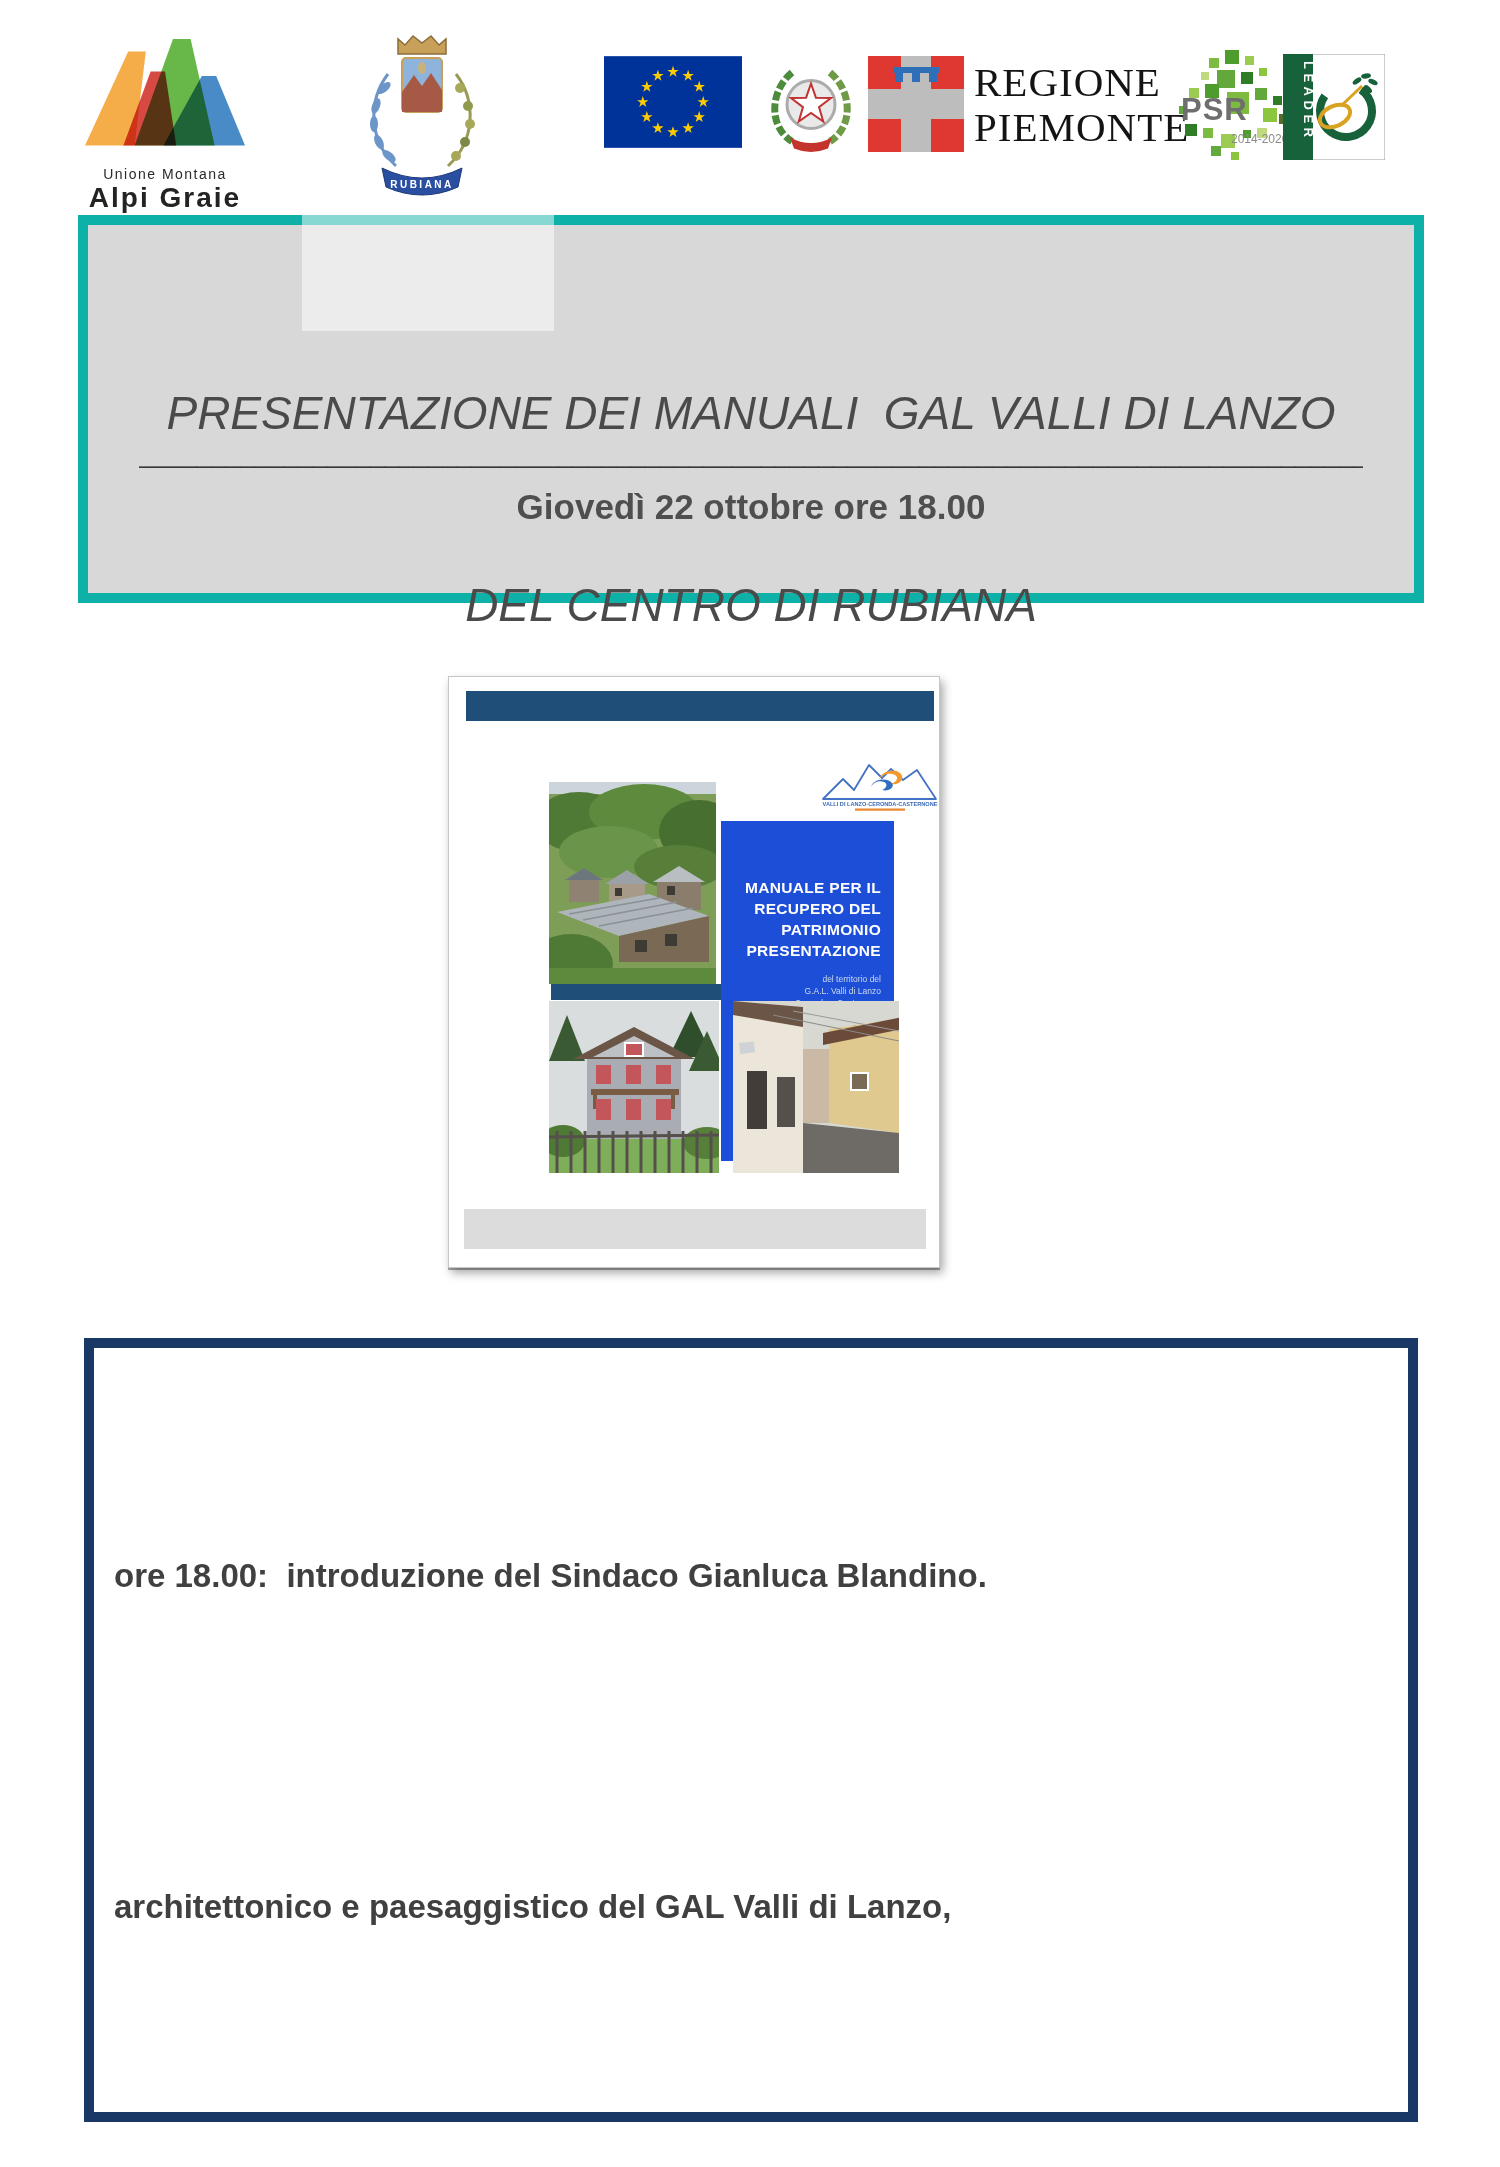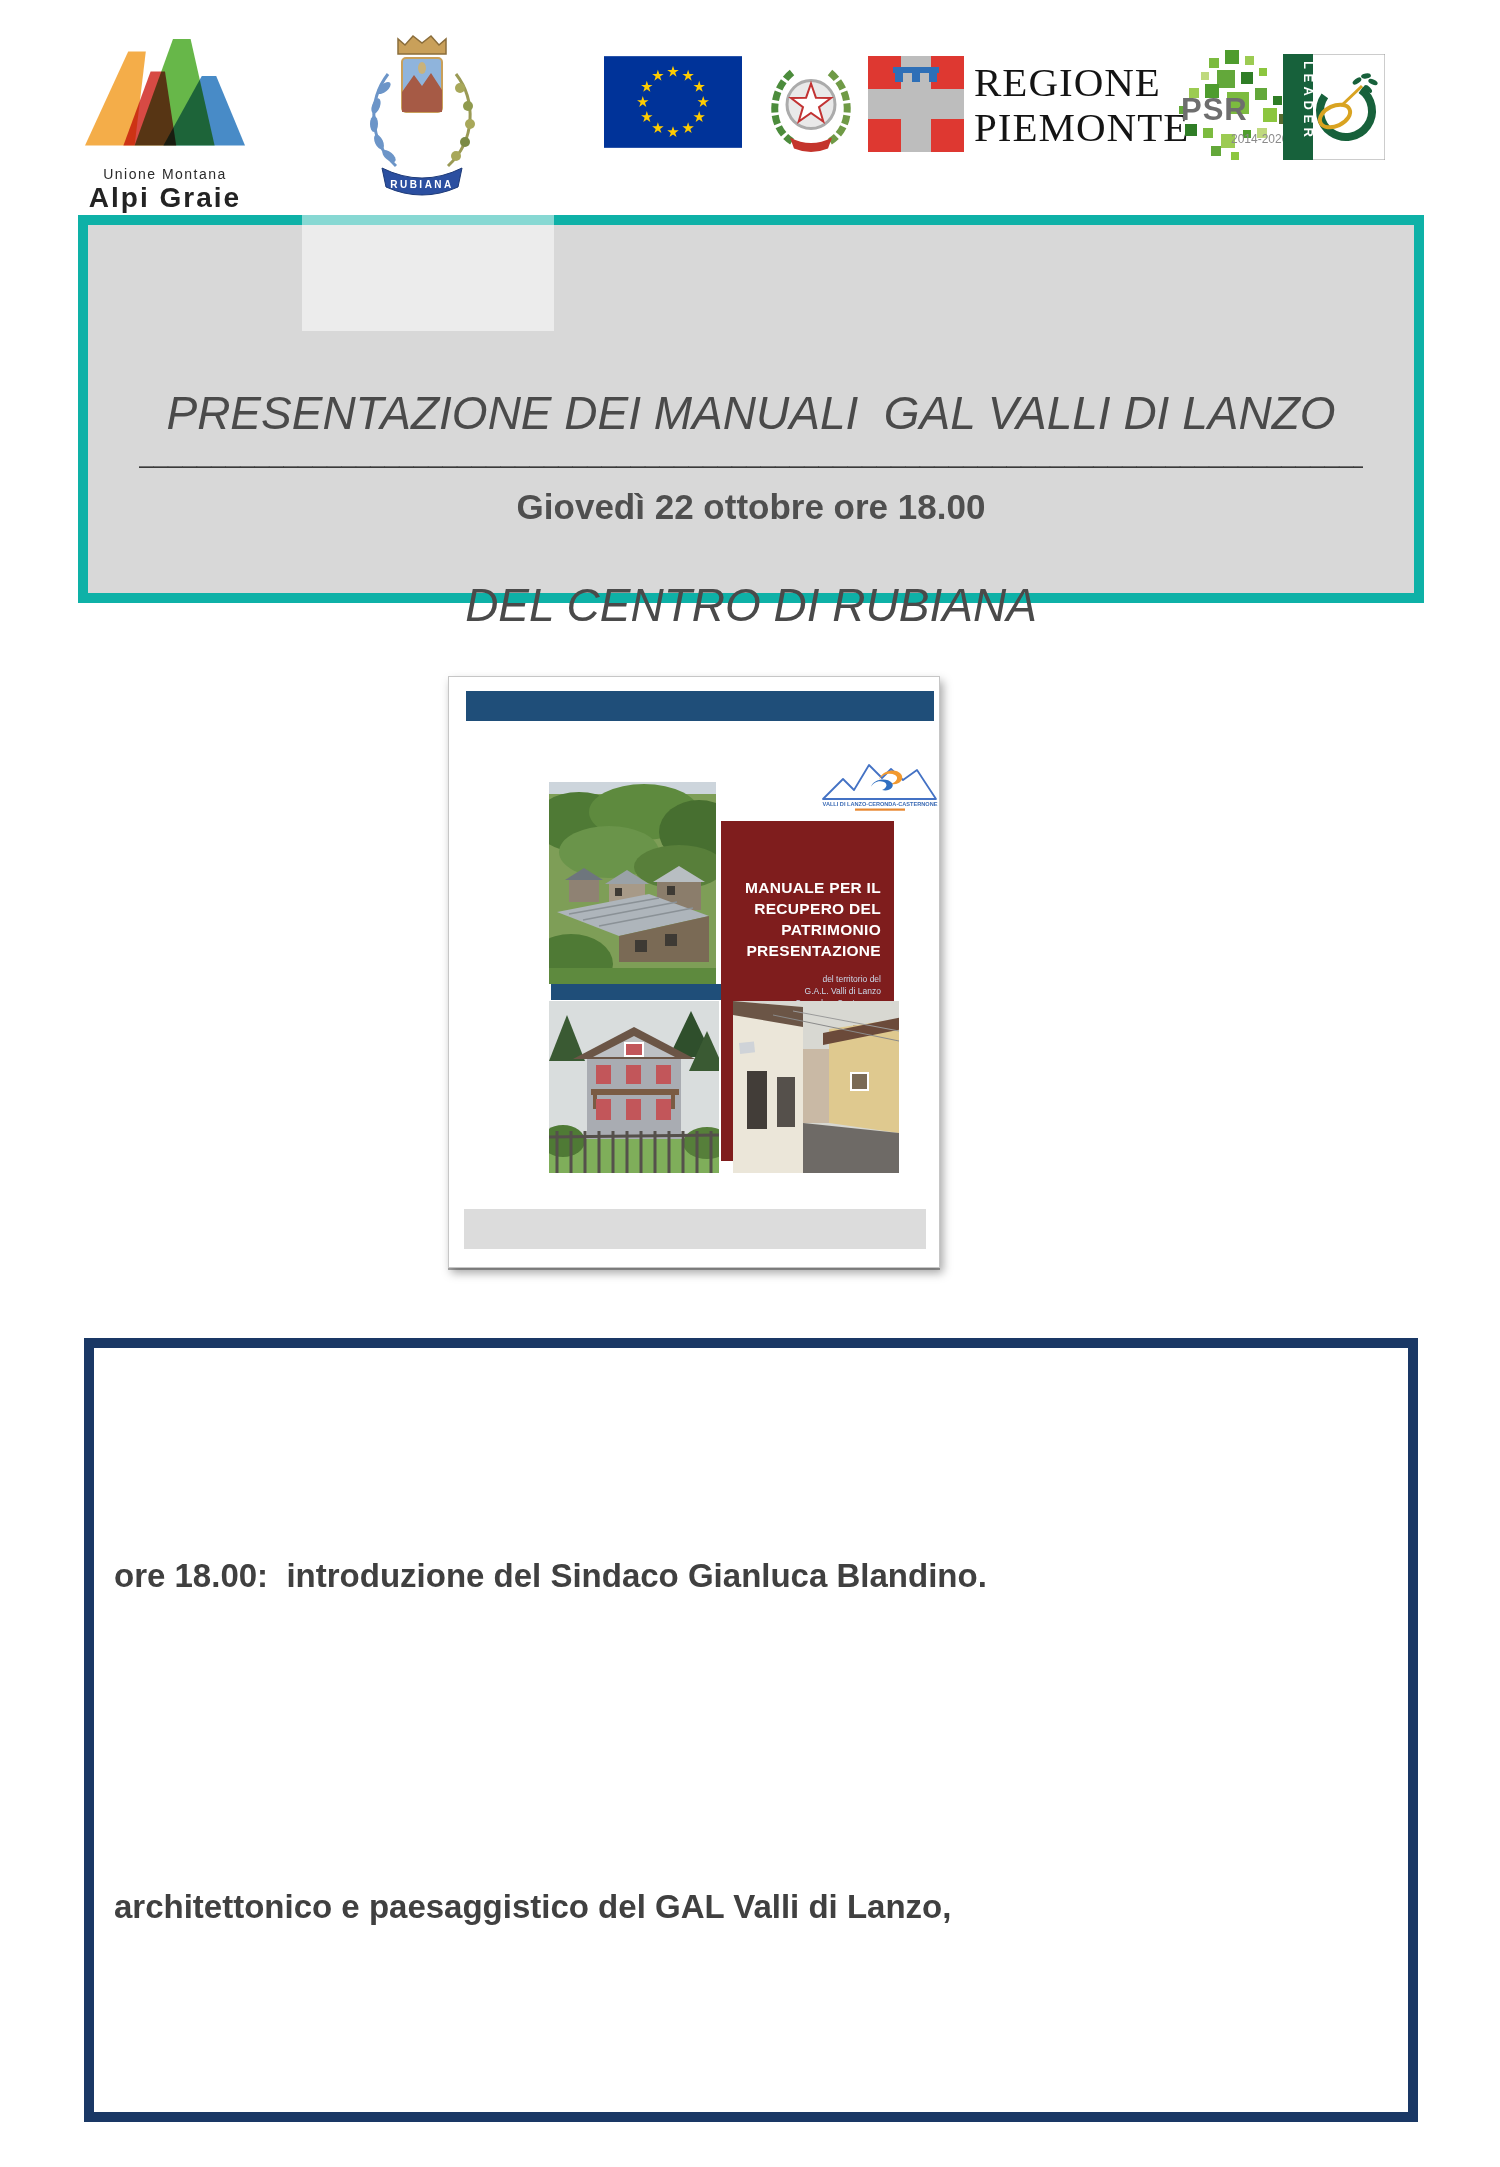--- a/index.html
+++ b/index.html
@@ -46,21 +46,21 @@
                 font-size:37px; color:#595959; }
 
   
   .cover { position:absolute; left:448px; top:676px; width:492px; height:592px; background:#ffffff;
            border:1px solid #c6c6c6; box-shadow:3px 5px 9px rgba(0,0,0,0.35), 0 2px 0 #adadad; }
   .cover * { position:absolute; }
   .cov-bar { left:17px; top:14px; width:468px; height:30px; background:#1F4E79; }
   .cov-gal { left:372px; top:76px; width:118px; height:60px; }
   .cov-village { left:100px; top:105px; width:167px; height:202px; }
   .cov-strip { left:102px; top:307px; width:186px; height:16px; background:#1F4E79; }
-  .cov-navy { left:272px; top:144px; width:173px; height:340px; background:#7f1d1d;
+  .cov-navy { left:272px; top:144px; width:173px; height:340px; background:#1d4ed8;
               padding:56px 13px 0 8px; text-align:right; }
   .cov-navy div { position:static; }
   .cov-title { font-size:15.5px; font-weight:bold; line-height:21px; color:#ffffff; letter-spacing:.3px; }
   .cov-sub { margin-top:12px; font-size:8.5px; line-height:12px; color:#CBD9EA; }
   .cov-house { left:100px; top:324px; width:170px; height:172px; }
   .cov-street { left:284px; top:324px; width:166px; height:172px; }
   .cov-grey { left:15px; top:532px; width:462px; height:40px; background:#DCDCDC; }
 
   
   .sched-box { position:absolute; left:84px; top:1338px; width:1334px; height:784px;

